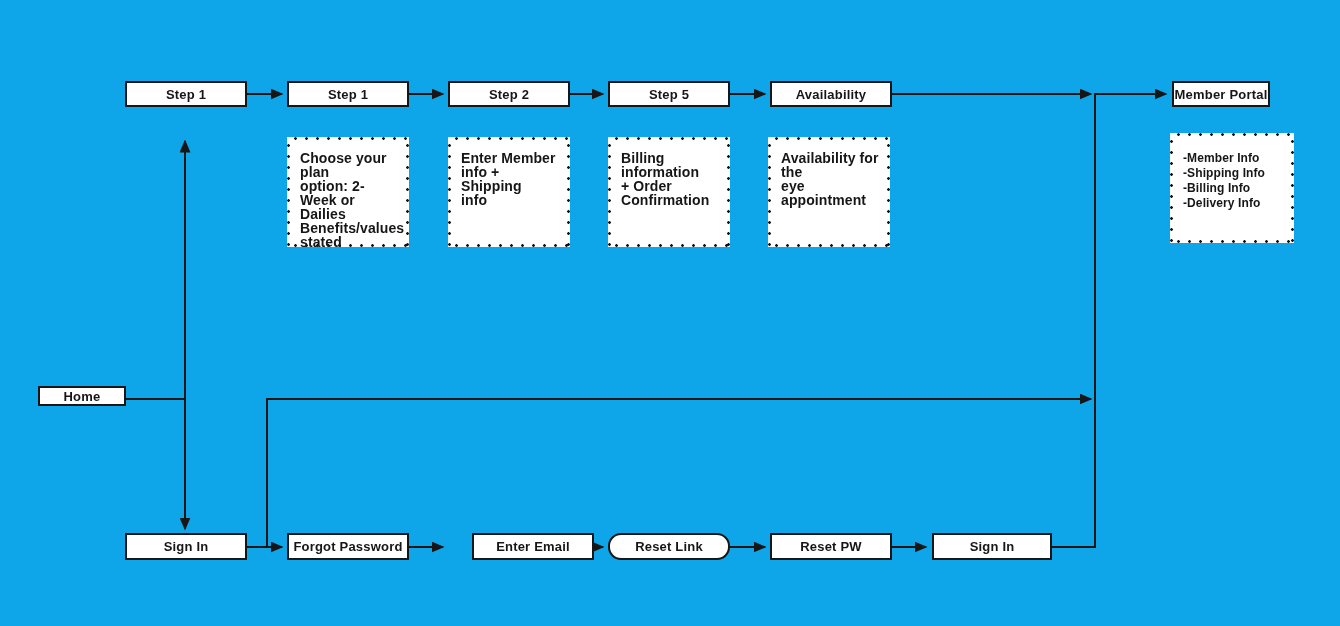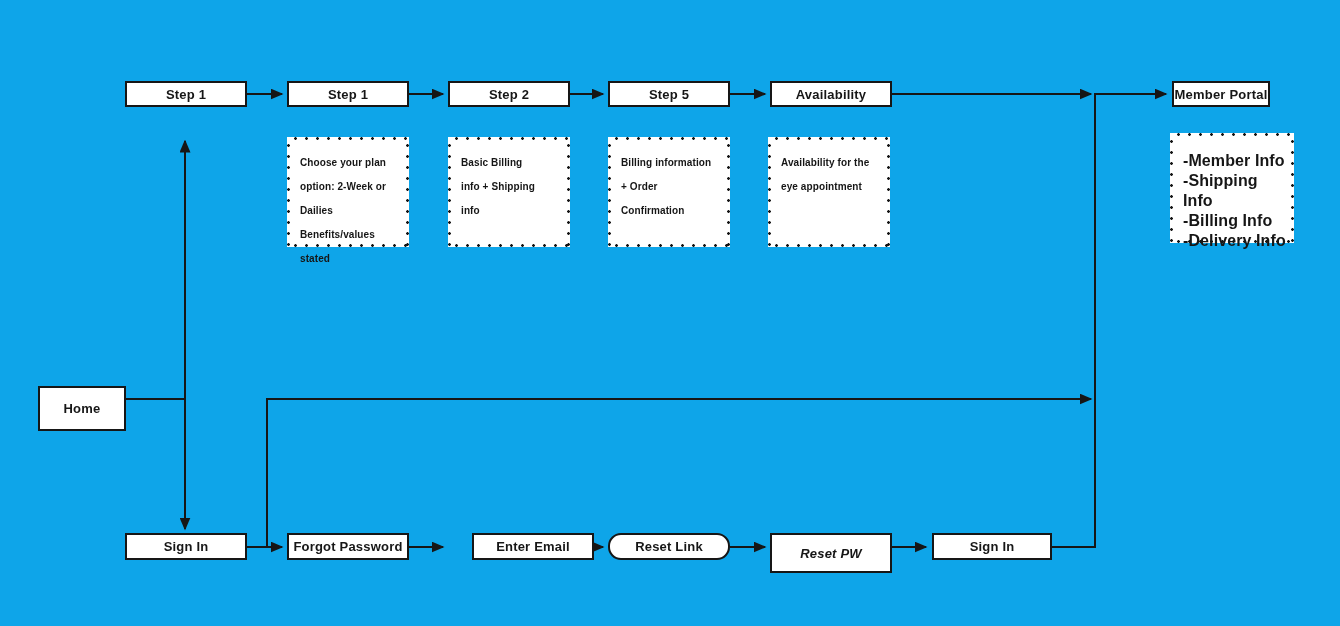--- a/index.html
+++ b/index.html
@@ -33,36 +33,36 @@
     border: 2px solid #161616;
     font-size: 13px;
     font-weight: bold;
     letter-spacing: 0.2px;
     white-space: nowrap;
   }
   .note {
     position: absolute;
     box-sizing: border-box;
     padding: 14px 8px 0 13px;
-    font-size: 10px;
+    font-size: 14px;
     font-weight: bold;
-    line-height: 24px;
+    line-height: 14px;
     letter-spacing: 0.1px;
     white-space: pre-line;
     background-color: #ffffff;
     background-image:
       radial-gradient(circle, #161616 1.25px, transparent 1.5px),
       radial-gradient(circle, #161616 1.25px, transparent 1.5px),
       radial-gradient(circle, #161616 1.25px, transparent 1.5px),
       radial-gradient(circle, #161616 1.25px, transparent 1.5px);
     background-position: 3px 0, 3px 100%, 0 3px, 100% 3px;
     background-size: 11px 3px, 11px 3px, 3px 11px, 3px 11px;
     background-repeat: repeat-x, repeat-x, repeat-y, repeat-y;
   }
-  .note.portal { font-size: 16px; line-height: 20px; padding-top: 18px; }
+  .note.portal { font-size: 12px; line-height: 15px; padding-top: 18px; }
 </style>
 </head>
 <body>
 
 <div class="canvas">
 
   <svg class="wires">
     <defs>
       <marker id="ah" markerWidth="13" markerHeight="11" refX="11.5" refY="5.5" orient="auto" markerUnits="userSpaceOnUse">
         <path d="M0,0 L13,5.5 L0,11 Z" fill="#161616"></path>
@@ -93,35 +93,35 @@
     <polyline points="1052,547 1095,547"></polyline>
   </svg>
 
   <div class="node" style="left:125px; top:81px; width:122px; height:26px;">Step 1</div>
   <div class="node" style="left:287px; top:81px; width:122px; height:26px;">Step 1</div>
   <div class="node" style="left:448px; top:81px; width:122px; height:26px;">Step 2</div>
   <div class="node" style="left:608px; top:81px; width:122px; height:26px;">Step 5</div>
   <div class="node" style="left:770px; top:81px; width:122px; height:26px;">Availability</div>
   <div class="node" style="left:1172px; top:81px; width:98px; height:26px;">Member Portal</div>
 
-  <div class="node" style="left:38px; top:386px; width:88px; height:45px;text-align:right;">Home</div>
+  <div class="node" style="left:38px; top:386px; width:88px; height:20px;text-align:right;">Home</div>
 
   <div class="node" style="left:125px; top:533px; width:122px; height:27px;">Sign In</div>
   <div class="node" style="left:287px; top:533px; width:122px; height:27px;">Forgot Password</div>
   <div class="node" style="left:472px; top:533px; width:122px; height:27px;">Enter Email</div>
   <div class="node" style="left:608px; top:533px; width:122px; height:27px;border-radius:13px;">Reset Link</div>
-  <div class="node" style="left:770px; top:533px; width:122px; height:40px;font-style:italic;">Reset PW</div>
+  <div class="node" style="left:770px; top:533px; width:122px; height:27px;">Reset PW</div>
   <div class="node" style="left:932px; top:533px; width:120px; height:27px;">Sign In</div>
 
   <div class="note" style="left:287px; top:137px; width:122px; height:110px;">Choose your plan
 option: 2-Week or
 Dailies
 Benefits/values
 stated</div>
-  <div class="note" style="left:448px; top:137px; width:122px; height:110px;">Basic Billing
+  <div class="note" style="left:448px; top:137px; width:122px; height:110px;">Enter Member
 info + Shipping
 info</div>
   <div class="note" style="left:768px; top:137px; width:122px; height:110px;">Availability for the
 eye appointment</div>
   <div class="note" style="left:608px; top:137px; width:122px; height:110px;">Billing information
 + Order
 Confirmation</div>
   <div class="note portal" style="left:1170px; top:133px; width:124px; height:110px;">-Member Info
 -Shipping Info
 -Billing Info

